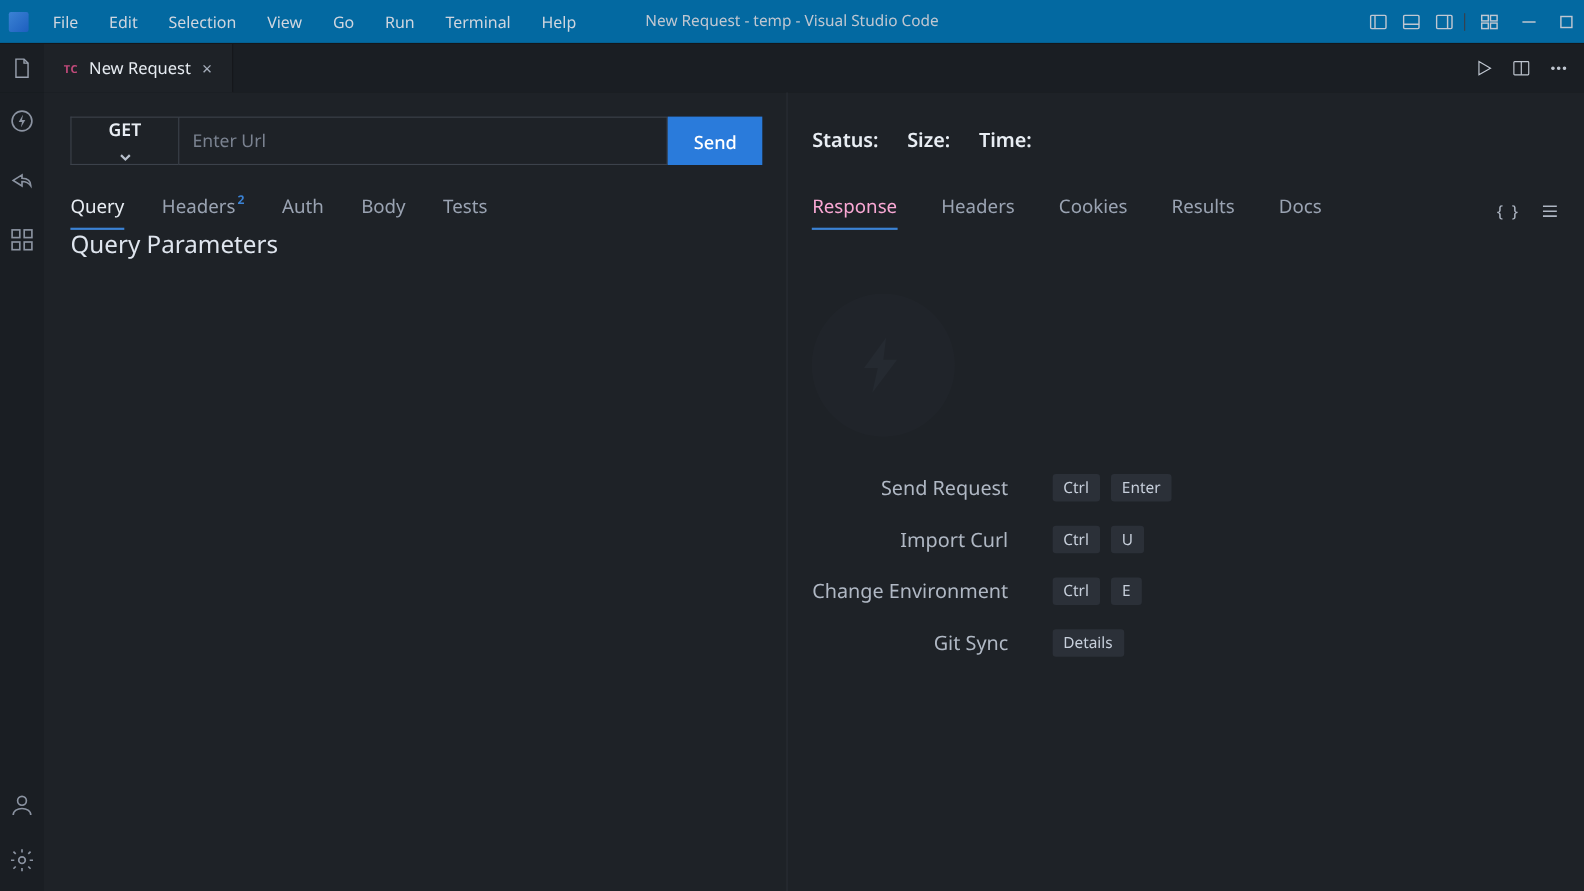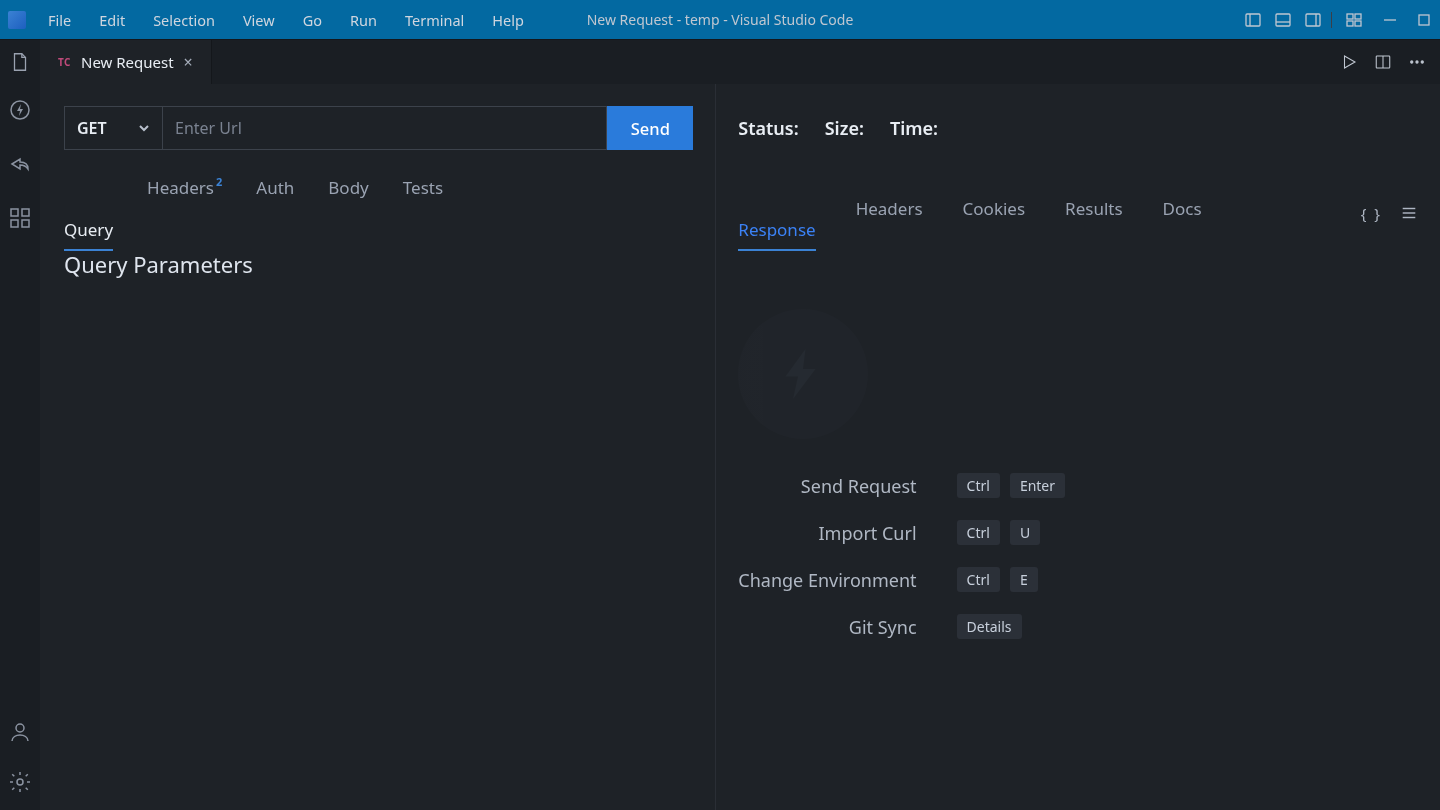--- a/index.html
+++ b/index.html
@@ -45,45 +45,45 @@
   .activitybar svg{width:24px;height:24px;stroke:#8b93a1;fill:none;stroke-width:1.5;}
   .activitybar .bottom{margin-top:auto;margin-bottom:16px;display:flex;flex-direction:column;gap:26px;align-items:center;}
 
   .content{flex:1;background:var(--bg);display:flex;}
   .pane{display:flex;flex-direction:column;padding:22px 22px 0 22px;}
   .pane-left{flex:1;border-right:1px solid #2a2e35;padding-left:24px;}
   .pane-right{flex:1.08;}
 
   
   .request-line{display:flex;align-items:stretch;height:44px;}
-  .method-select{width:98px;border:1px solid #3c424b;border-right:none;display:flex;align-items:center;justify-content:space-between;padding:0 12px;font-size:16px;color:#e8edf3;font-weight:600;}
+  .method-select{width:98px;border:1px solid #3c424b;border-right:none;display:flex;align-items:center;justify-content:space-between;padding:0 12px;font-size:16px;color:#e8edf3;font-weight:600;flex-direction:column;}
   .method-select svg{width:12px;height:12px;stroke:#b8c0cc;fill:none;stroke-width:2;}
   .url-input{flex:1;border:1px solid #3c424b;background:transparent;color:#e8edf3;font-size:16px;padding:0 12px;outline:none;}
   .url-input::placeholder{color:#7a8290;}
   .send-btn{width:86px;background:var(--accent-bright);color:#fff;font-size:16.5px;font-weight:500;display:flex;align-items:center;justify-content:center;border:none;}
 
   
   .subtabs{display:flex;gap:34px;margin-top:26px;font-size:17px;color:#9aa3b2;}
   .subtab{padding-bottom:8px;position:relative;}
-  .subtab.active{color:#e8edf3;margin-top:42px;}
+  .subtab.active{color:#e8edf3;}
   .subtab.active::after{content:"";position:absolute;left:0;right:0;bottom:-2px;height:2.5px;background:var(--accent);}
   .subtab sup{color:#3b82d4;font-size:11px;font-weight:700;margin-left:2px;vertical-align:top;position:relative;top:-2px;}
 
   .section-title{font-size:22px;font-weight:400;color:#dfe5ee;}
 
   .param-row{display:flex;align-items:center;margin-top:22px;gap:18px;}
   .checkbox{width:17px;height:17px;border:1.5px solid #5a616d;border-radius:2px;}
   .param-input{flex:0 0 42%;background:transparent;border:none;border-bottom:1px solid #3c424b;color:#e8edf3;font-size:16px;padding:6px 2px;outline:none;}
   .param-input::placeholder{color:#7a8290;}
   .value-input{flex:1;}
 
   
   .resp-meta{display:flex;align-items:center;gap:26px;height:44px;font-size:18px;font-weight:600;color:#e8edf3;}
   .resp-tabs{display:flex;gap:40px;margin-top:26px;font-size:17px;color:#9aa3b2;align-items:center;}
-  .resp-tabs .subtab.active{color:#3b82f6;}
+  .resp-tabs .subtab.active{color:#f9a8d4;}
   .resp-tools{margin-left:auto;display:flex;gap:18px;align-items:center;}
   .resp-tools .br{font-size:15px;color:#aeb6c3;letter-spacing:2px;}
   .resp-tools svg{width:18px;height:18px;stroke:#aeb6c3;fill:none;stroke-width:1.6;}
 
   
   .empty{flex:1;display:flex;flex-direction:column;align-items:flex-start;justify-content:flex-start;padding-top:60px;gap:14px;}
   .logo-circle{width:130px;height:130px;border-radius:50%;background:radial-gradient(circle,#24282f 60%,#21252b);display:flex;align-items:center;justify-content:center;opacity:0.45;margin-bottom:20px;}
   .logo-circle svg{width:60px;height:60px;fill:#2f353e;}
   .hint-table{display:grid;grid-template-columns:auto auto;column-gap:40px;row-gap:22px;align-items:center;}
   .hint-label{text-align:right;font-size:18px;color:#b0b8c4;}

